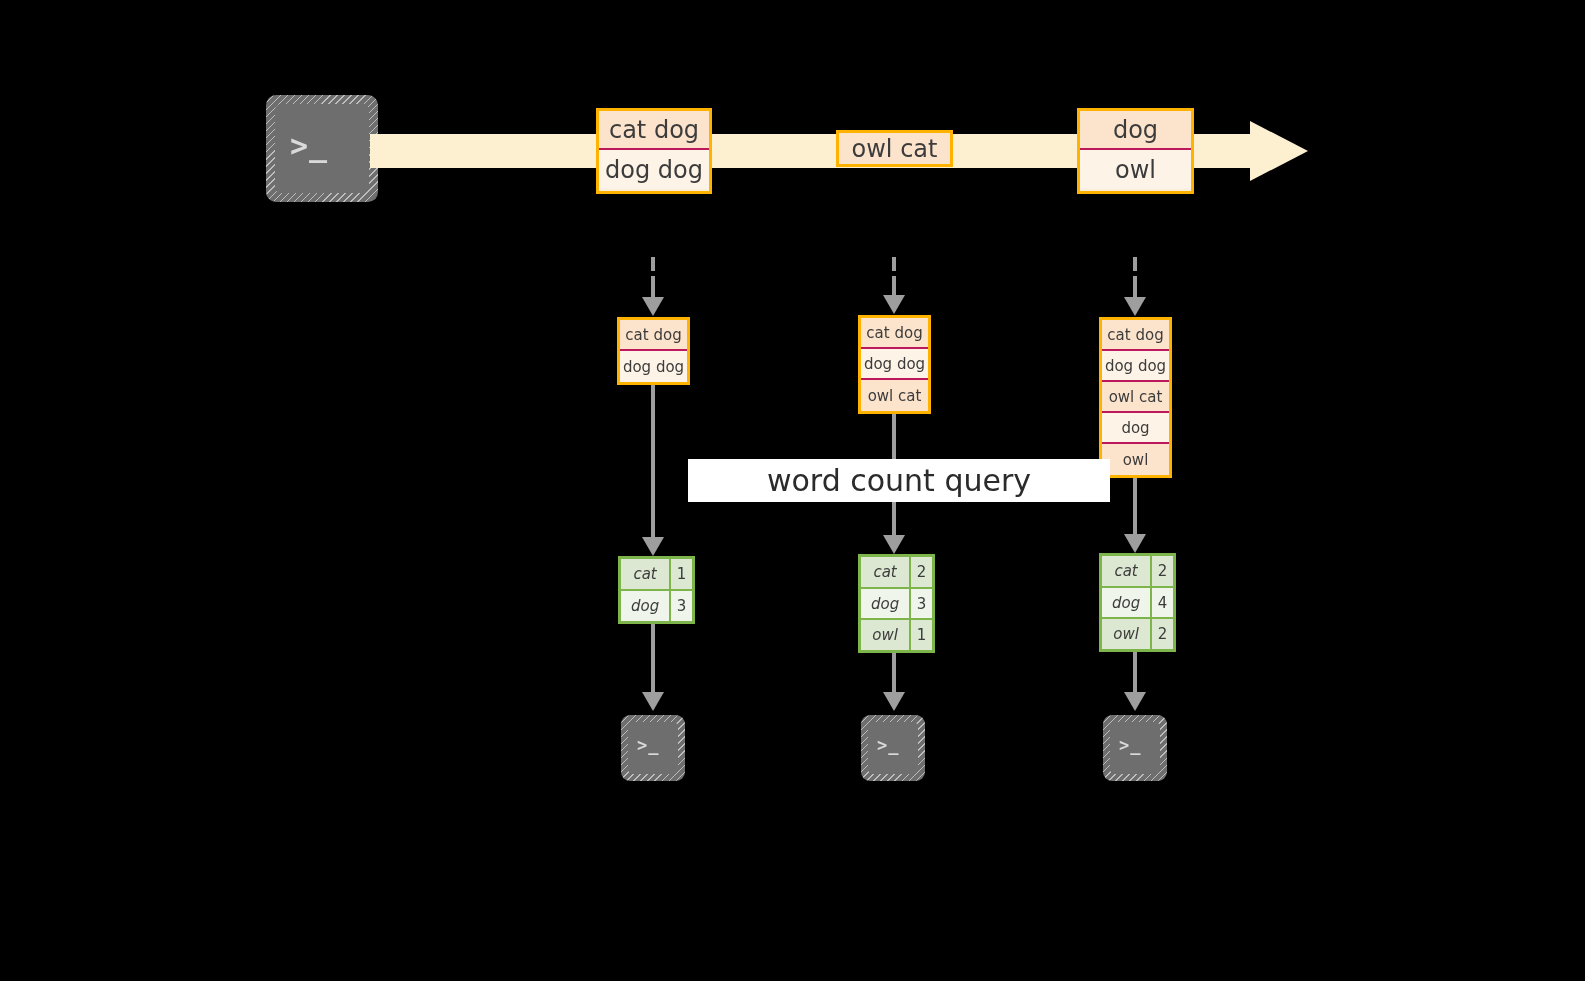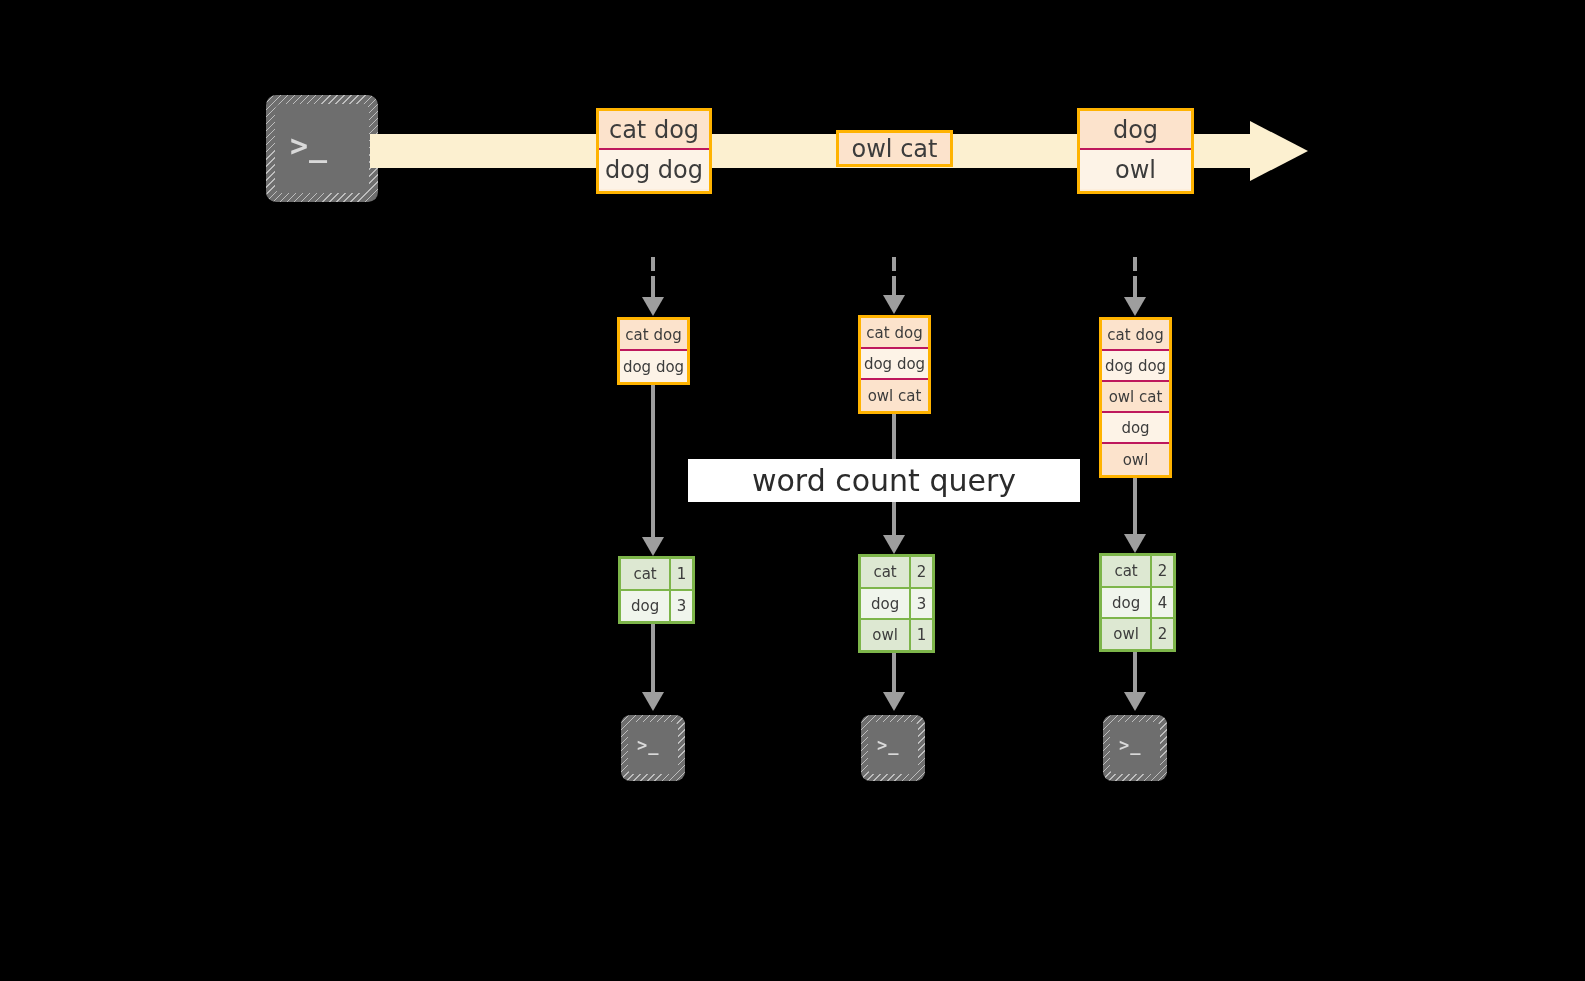--- a/index.html
+++ b/index.html
@@ -108,21 +108,21 @@
   .gkey, .gval {
     box-sizing: border-box;
     display: flex;
     align-items: center;
     justify-content: center;
     font-size: 15px;
     color: #3C3C3C;
     background: #DDE8D2;
   }
   .grow.alt .gkey, .grow.alt .gval { background: #F0F5EC; }
-  .gkey { width: 62px; border-right: 2px solid #7DB54A; }
+  .gkey { width: 62px; border-right: 2px solid #7DB54A; font-style: italic; }
   .gval { width: 26px; }
 
   
   .gline {
     position: absolute;
     width: 4px;
     background: #9E9E9E;
   }
   .gdash {
     position: absolute;
@@ -276,17 +276,17 @@
   </div>
 
   <div class="gline" style="left:1133px; top:652px; height:42px;"></div>
   <div class="ghead" style="left:1124px; top:692px;"></div>
 
   <div class="terminal small" style="left:1103px; top:715px; width:64px; height:66px;">
     <div class="inner"></div>
     <div class="prompt" style="left:16px; top:22px; font-size:17px;">&gt;_</div>
   </div>
 
-  <div class="query-band" style="left:688px; top:459px; width:392px; height:43px;">
+  <div class="query-band" style="left:688px; top:459px; width:422px; height:43px;">
     <span>word count query</span>
   </div>
 
 </div>
 
 </body></html>

